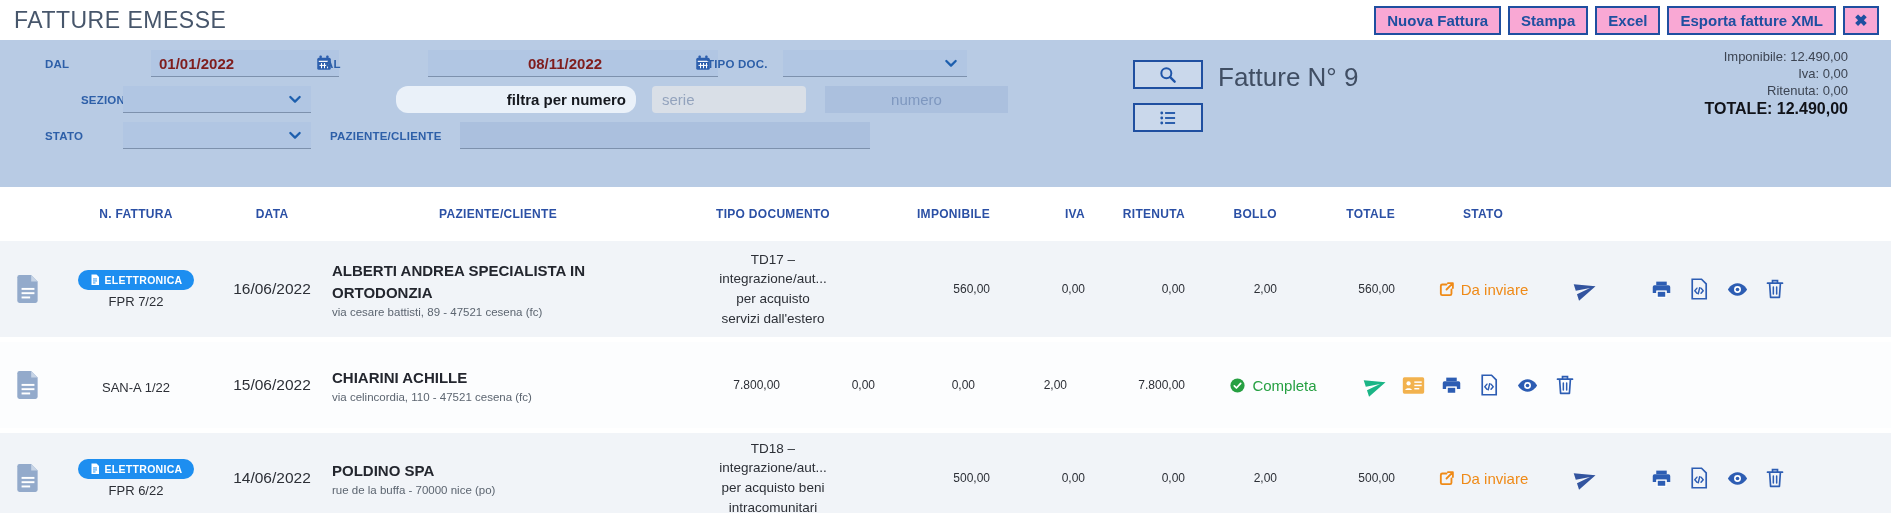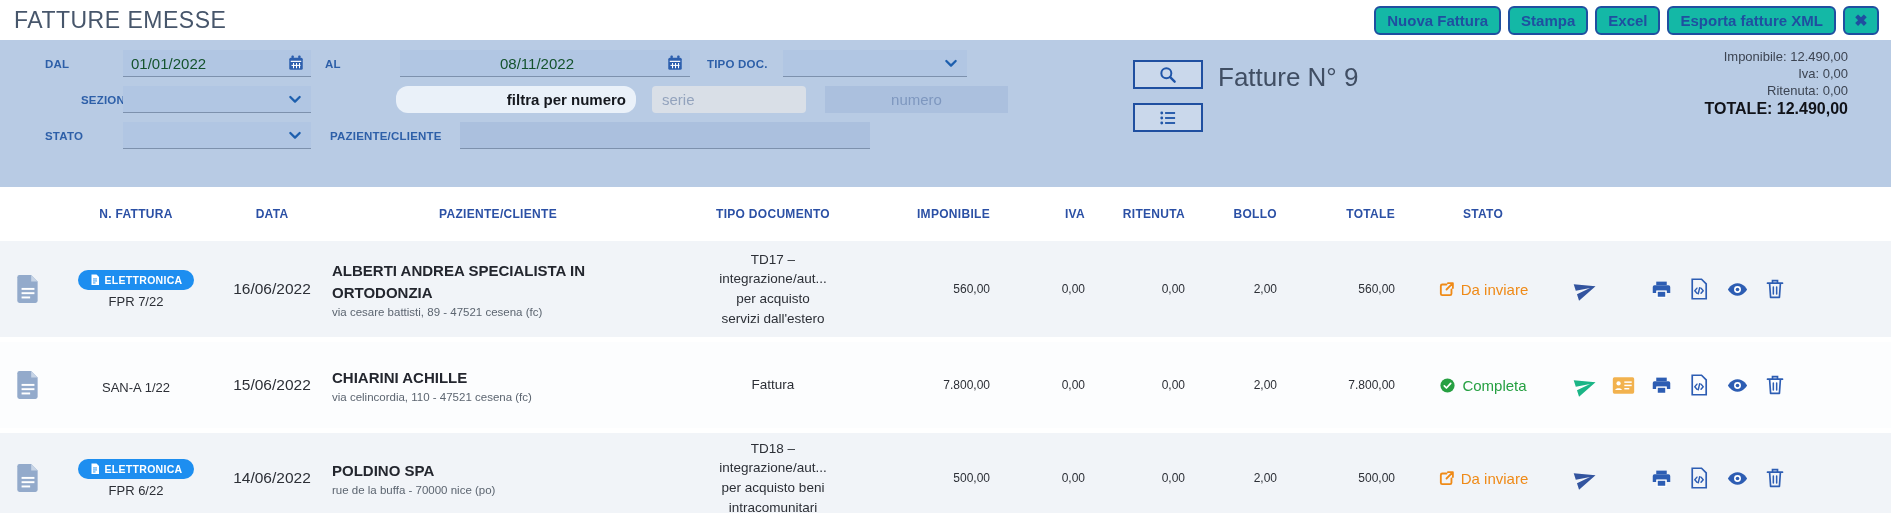--- a/index.html
+++ b/index.html
@@ -4,32 +4,32 @@
 <style>
   * { margin:0; padding:0; box-sizing:border-box; }
   html,body { width:1891px; height:513px; overflow:hidden; background:#fff;
     font-family:"Liberation Sans", sans-serif; }
 
   
   .topbar { height:40px; background:#fff; display:flex; align-items:center;
     padding:0 12px 0 14px; }
   .page-title { font-size:23px; color:#47566b; letter-spacing:.5px; font-weight:400; }
   .topbar .spacer { flex:1; }
-  .tb-btn { height:29px; border:2px solid #1f4fa0; background:#14b8a6; color:#1f4fa0;
+  .tb-btn { height:29px; border:2px solid #1f4fa0; background:#f9a8d4; color:#1f4fa0;
     font-family:inherit; font-size:15px; font-weight:600; padding:0 11px; margin-left:7px;
-    border-radius:6px; cursor:pointer; white-space:nowrap; }
+    border-radius:0; cursor:pointer; white-space:nowrap; }
   .tb-close { width:36px; font-size:16px; font-weight:700; padding:0; }
 
   
   .filterbar { position:relative; height:147px; background:#b8cbe4; }
   .f-label { position:absolute; font-size:11.5px; font-weight:700; color:#2d5fa8;
     letter-spacing:.2px; }
   .f-field { position:absolute; height:27px; background:#b1c6e3;
     border-bottom:1px solid #7d91ad; display:flex; align-items:center; }
-  .f-date  { font-size:15px; font-weight:400; color:#14532d; }
+  .f-date  { font-size:15px; font-weight:700; color:#7f1d1d;margin-left:28px; }
   .f-date .val { padding-left:8px; flex:1; }
   .f-date.centered .val { text-align:center; }
   .cal { width:18px; height:18px; margin-right:6px; flex:none; }
   .chev { margin-left:auto; margin-right:8px; flex:none; }
   .f-white { position:absolute; height:27px; background:#eaf1f9; display:flex;
     align-items:center; justify-content:flex-end; font-size:15px; font-weight:700;
     color:#15181e; padding-right:10px; cursor:pointer;border-radius:12px; }
   .f-input { position:absolute; height:27px; border:0; font-family:inherit; font-size:15px; }
   .in-serie { background:#d9dfe7; border-radius:4px; padding:0 10px; color:#3a4a63; }
   .in-serie::placeholder { color:#93a3bd; opacity:1; }
@@ -287,21 +287,20 @@
       </svg>
     </div>
   <div class="c c-num">
     <div class="invnum">SAN-A 1/22</div>
   </div>
   <div class="c c-date">15/06/2022</div>
   <div class="c c-client">
     <div class="cl-name">CHIARINI ACHILLE</div>
     <div class="cl-addr">via celincordia, 110 - 47521 cesena (fc)</div>
   </div>
-  <div class="c c-tipo">Fattura</div>
   <div class="c c-r c-imp">7.800,00</div>
   <div class="c c-r c-iva">0,00</div>
   <div class="c c-r c-rit">0,00</div>
   <div class="c c-r c-bol">2,00</div>
   <div class="c c-r c-tot">7.800,00</div>
   <div class="c c-stato green">
     <svg width="17" height="17" viewBox="0 0 24 24">
         <circle cx="12" cy="12" r="10" fill="#26a042"></circle>
         <path d="M7.5 12.5 l3 3 L16.5 9" fill="none" stroke="#fff" stroke-width="2.4" stroke-linecap="round" stroke-linejoin="round"></path>
       </svg>

